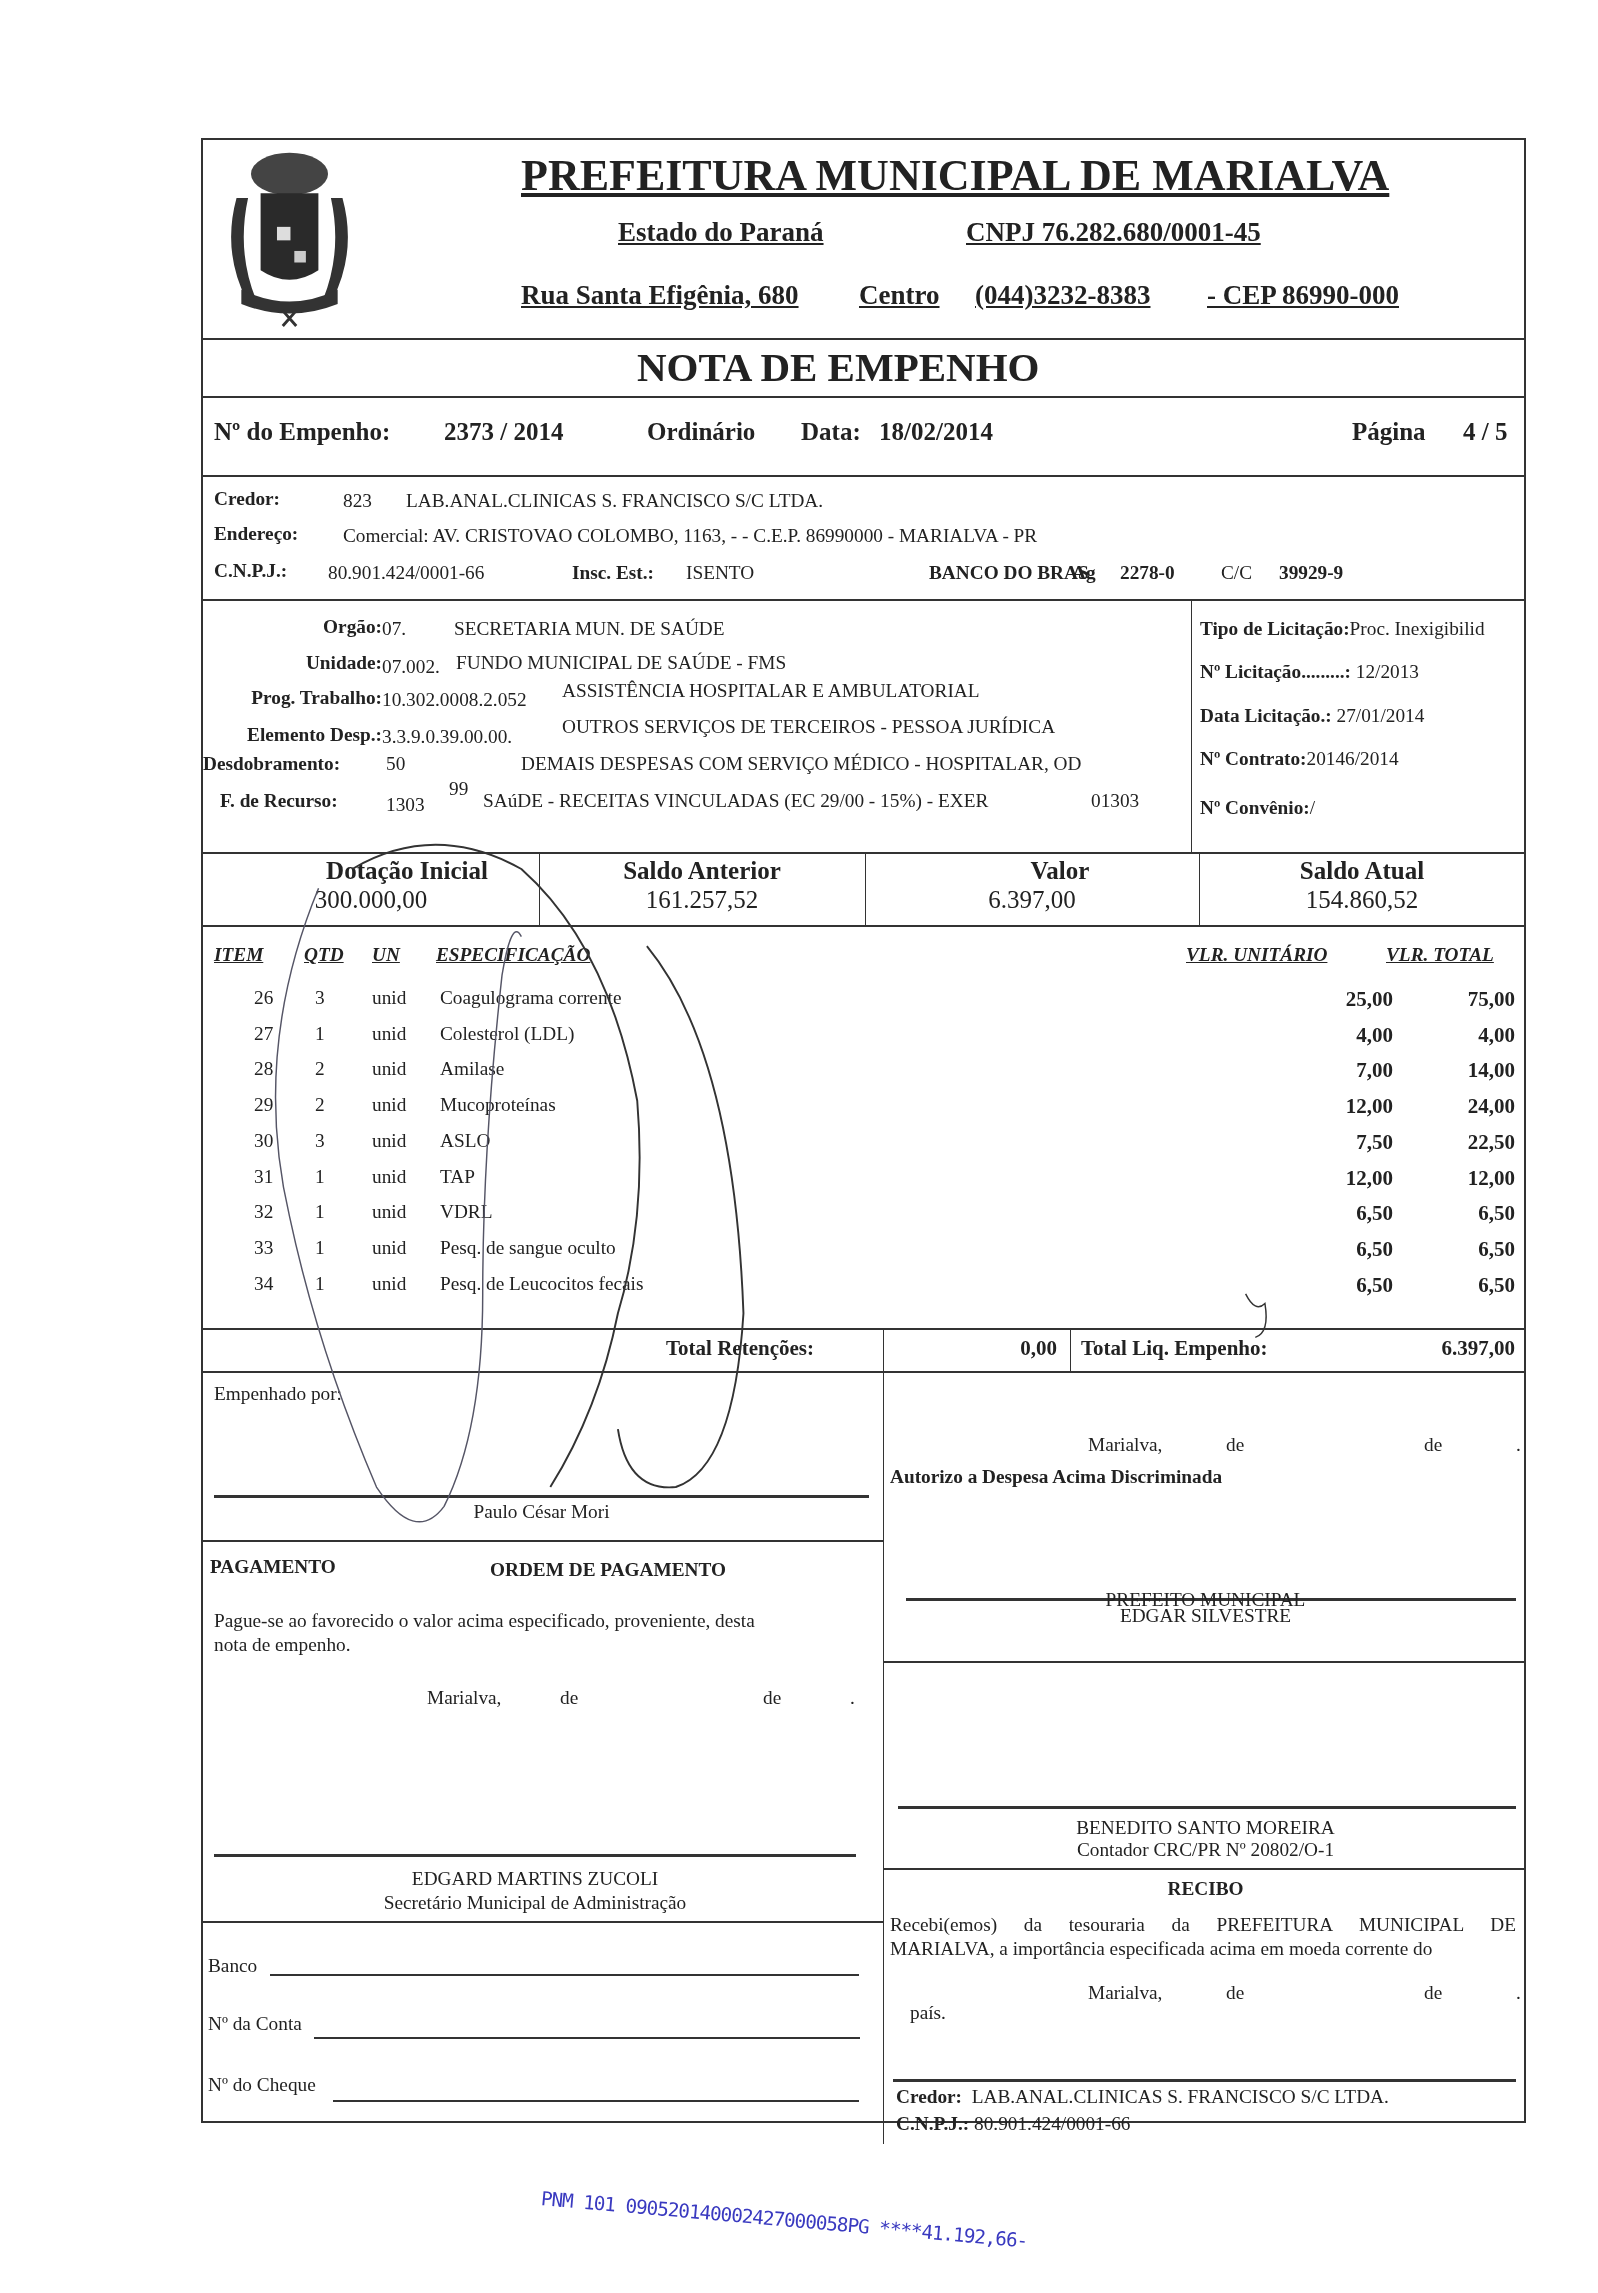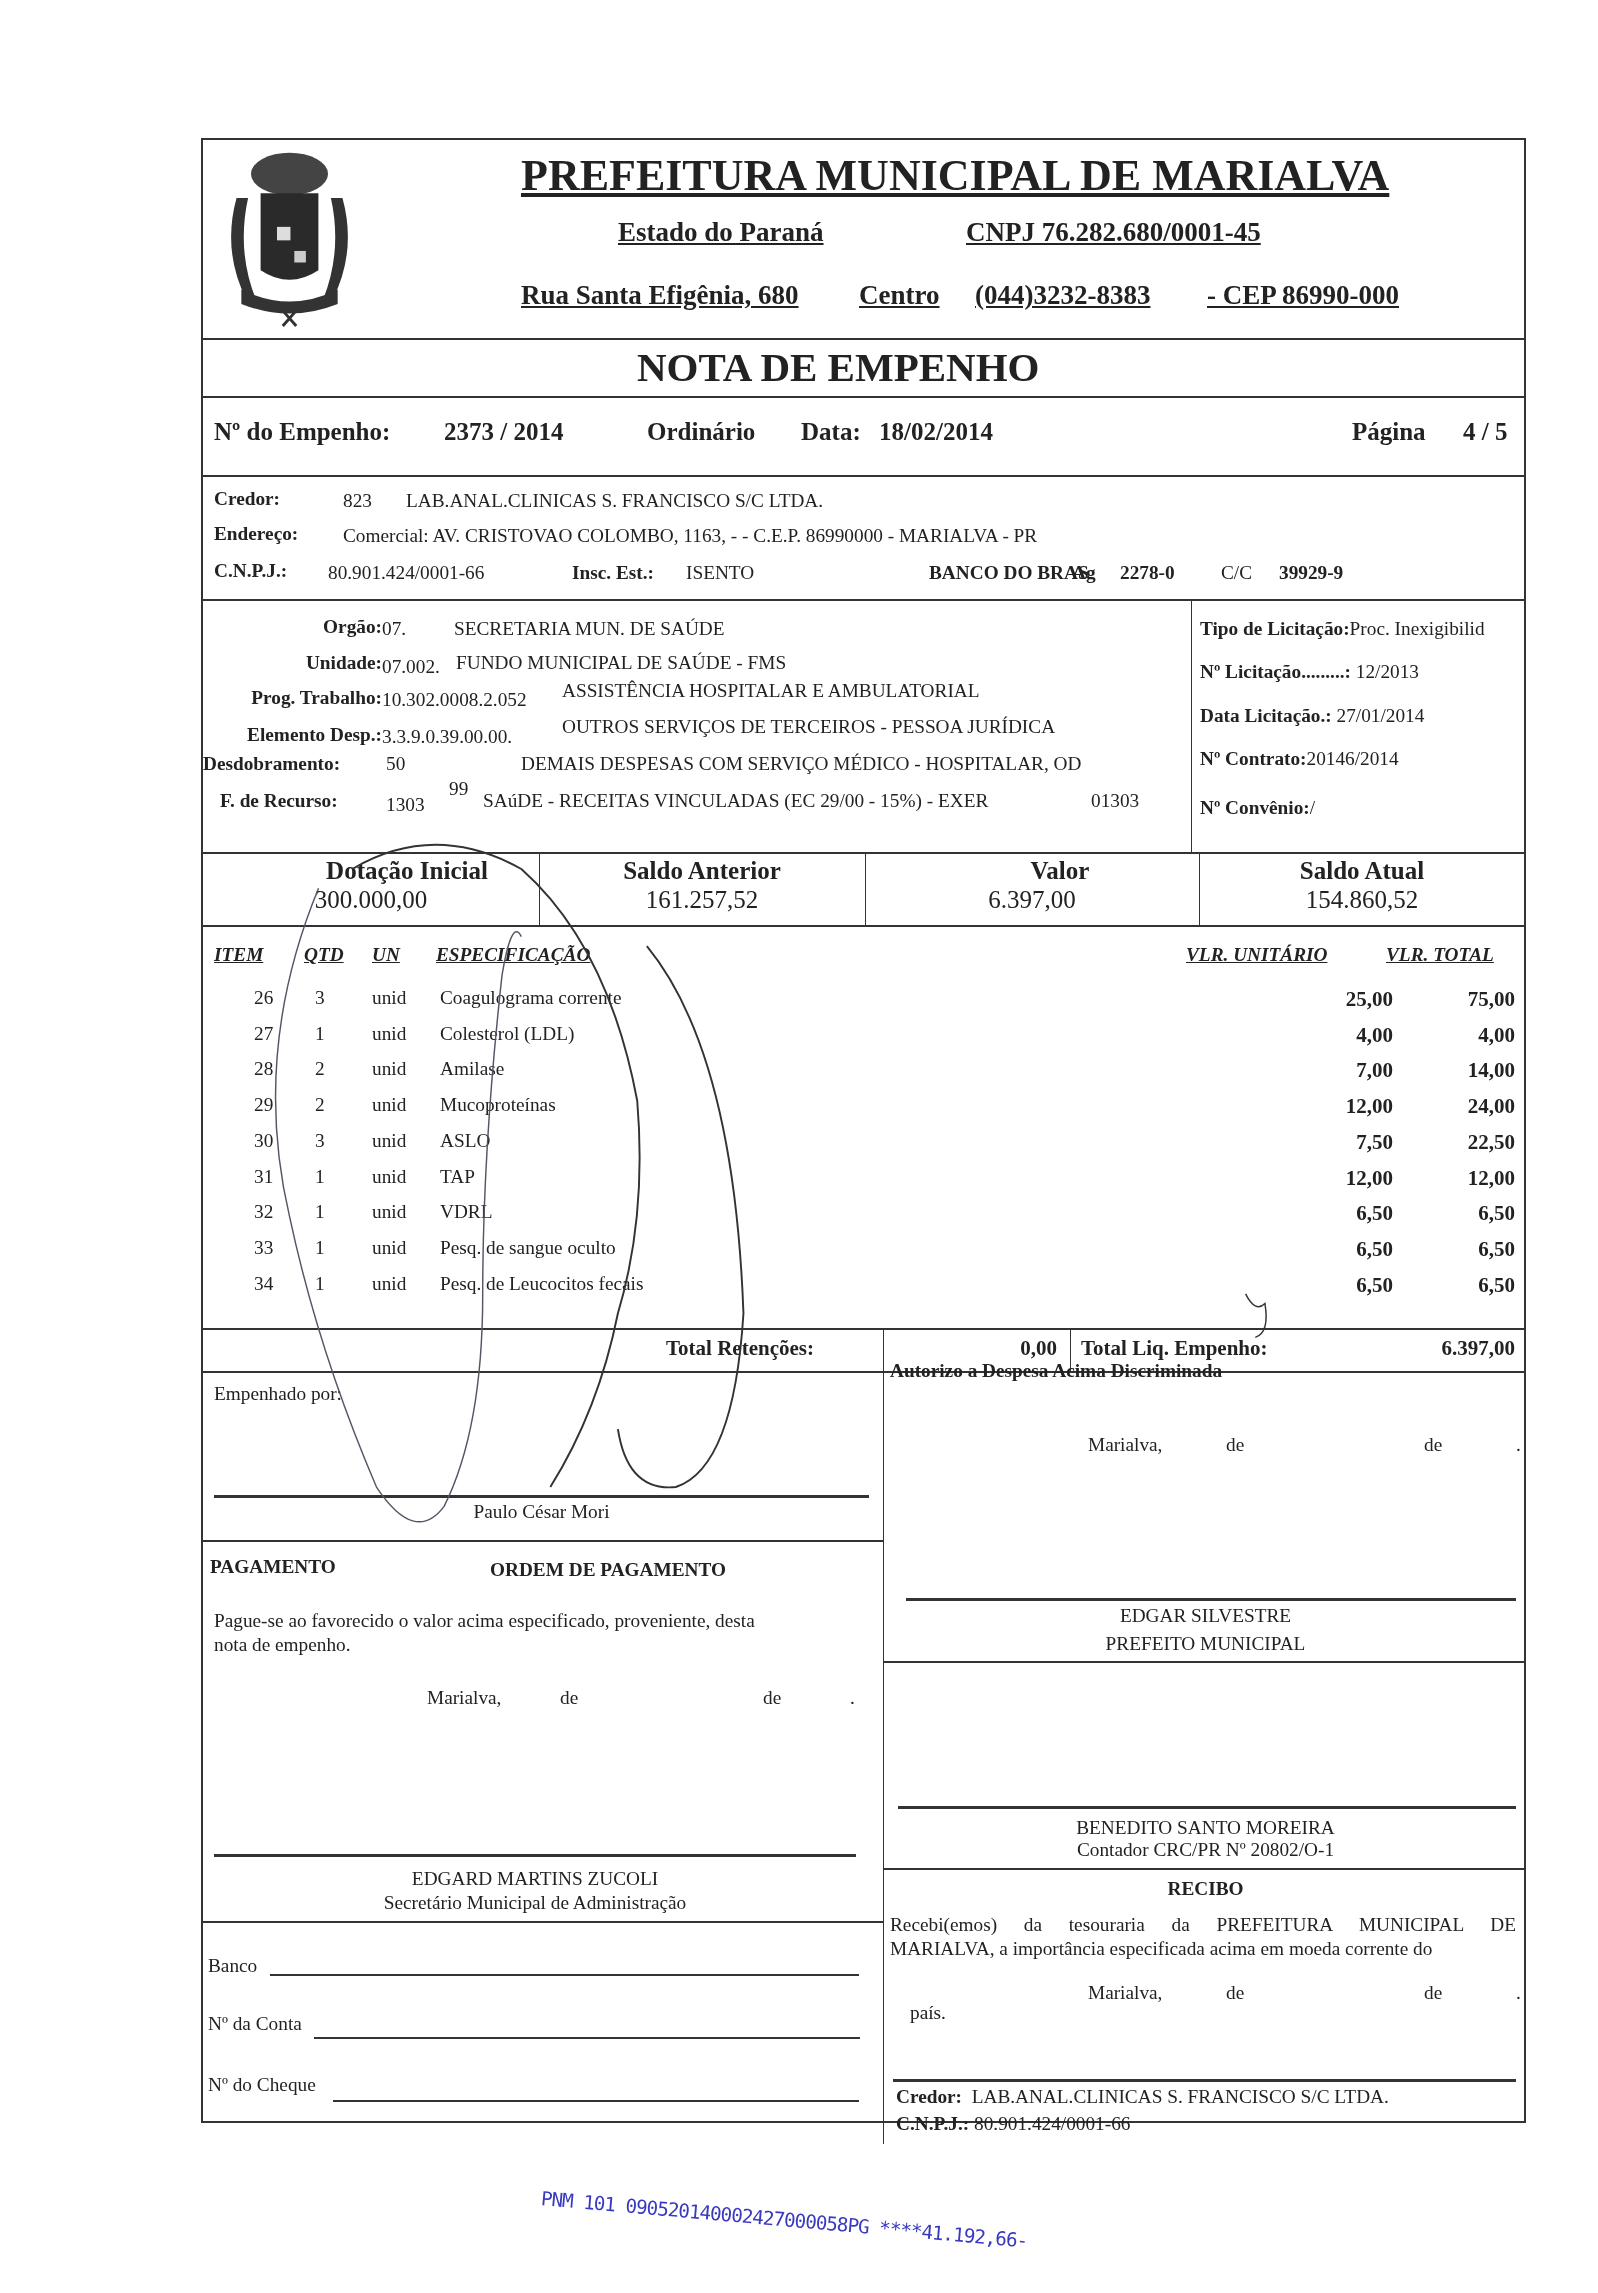--- a/index.html
+++ b/index.html
@@ -225,40 +225,40 @@
 <div class="t f22b r" style="left:888px; width:169px; top:1336px;">0,00</div>
 <div class="t f22b" style="left:1081px; top:1336px;">Total Liq. Empenho:</div>
 <div class="t f22b r" style="left:1332px; width:183px; top:1336px;">6.397,00</div>
 
 <div class="hline" style="left:201px; width:1325px; top:1371px;"></div>
 
 <div class="t f20" style="left:214px; top:1383px;">Empenhado por:</div>
 <div class="sigline" style="left:214px; width:655px; top:1495px;"></div>
 <div class="t f20 c" style="left:214px; width:655px; top:1501px;">Paulo César Mori</div>
 
-<div class="t f20b" style="left:890px; top:1360px;">Autorizo a Despesa Acima Discriminada</div>
+<div class="t f20b" style="left:890px; top:1466px;">Autorizo a Despesa Acima Discriminada</div>
 <div class="t f20" style="left:1088px; top:1434px;">Marialva,</div>
 <div class="t f20" style="left:1226px; top:1434px;">de</div>
 <div class="t f20" style="left:1424px; top:1434px;">de</div>
 <div class="t f20" style="left:1516px; top:1434px;">.</div>
 
 <div class="hline" style="left:201px; width:683px; top:1540px;"></div>
 
 <div class="t f20b" style="left:210px; top:1556px;">PAGAMENTO</div>
 <div class="t f20b" style="left:490px; top:1559px;">ORDEM DE PAGAMENTO</div>
 <div class="t f20" style="left:214px; top:1610px;">Pague-se ao favorecido o valor acima especificado, proveniente, desta</div>
 <div class="t f20" style="left:214px; top:1634px;">nota de empenho.</div>
 <div class="t f20" style="left:427px; top:1687px;">Marialva,</div>
 <div class="t f20" style="left:560px; top:1687px;">de</div>
 <div class="t f20" style="left:763px; top:1687px;">de</div>
 <div class="t f20" style="left:850px; top:1687px;">.</div>
 
 <div class="sigline" style="left:906px; width:610px; top:1598px;"></div>
 <div class="t f20 c" style="left:886px; width:639px; top:1605px;">EDGAR SILVESTRE</div>
-<div class="t f20 c" style="left:886px; width:639px; top:1633px;font-family:Liberation Serif, serif;">PREFEITO MUNICIPAL</div>
+<div class="t f20 c" style="left:886px; width:639px; top:1589px;font-family:Liberation Serif, serif;">PREFEITO MUNICIPAL</div>
 <div class="hline" style="left:883px; width:642px; top:1661px;"></div>
 
 <div class="sigline" style="left:898px; width:618px; top:1806px;"></div>
 <div class="t f20 c" style="left:886px; width:639px; top:1817px;">BENEDITO SANTO MOREIRA</div>
 <div class="t f20 c" style="left:886px; width:639px; top:1839px;">Contador CRC/PR Nº 20802/O-1</div>
 <div class="hline" style="left:883px; width:642px; top:1868px;"></div>
 
 <div class="sigline" style="left:214px; width:642px; top:1854px;"></div>
 <div class="t f20 c" style="left:214px; width:642px; top:1868px;">EDGARD MARTINS ZUCOLI</div>
 <div class="t f20 c" style="left:214px; width:642px; top:1892px;">Secretário Municipal de Administração</div>

